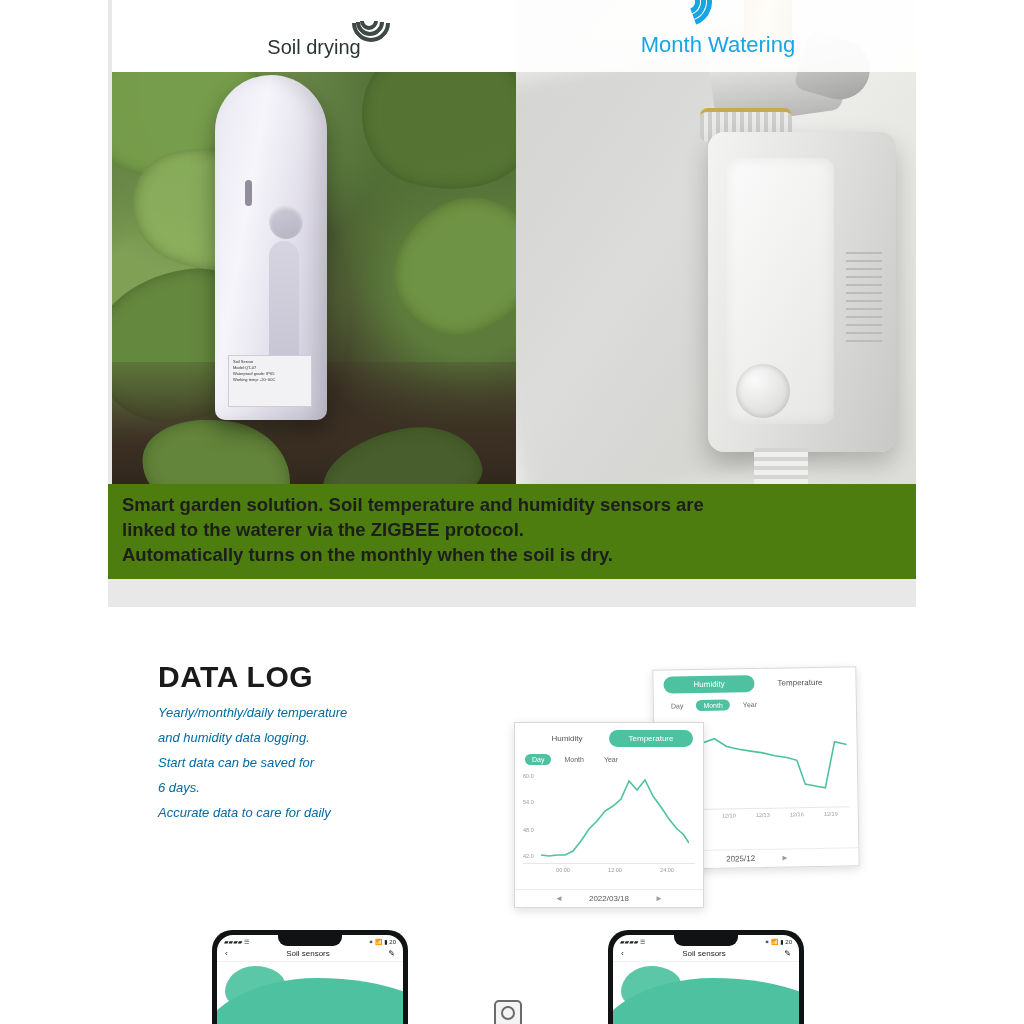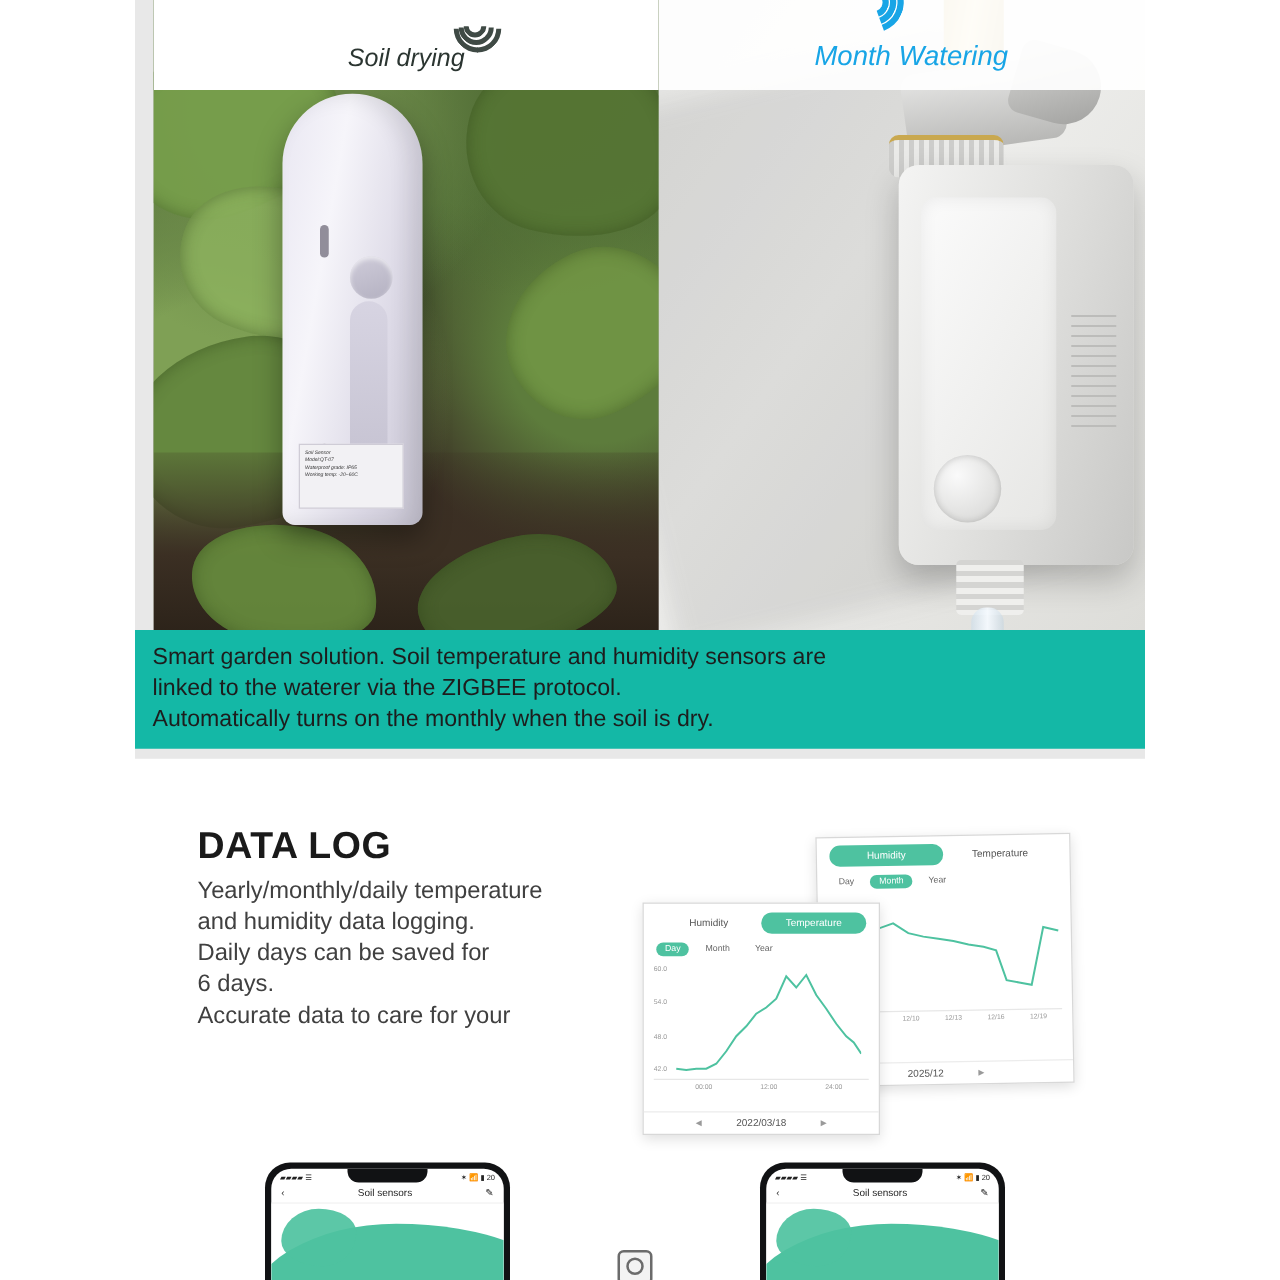--- a/index.html
+++ b/index.html
@@ -25,26 +25,25 @@
     left: 108px;
     top: 0;
     width: 808px;
     height: 607px;
     overflow: hidden;
     background: #e8e8e8;
   }
 
   .hero-photos {
     position: absolute;
-    left: 15px;
+    left: 4px;
     top: 0;
     width: 808px;
     height: 500px;
     display: flex;
-    font-style: italic;
   }
 
   
   .photo-left {
     position: relative;
     width: 404px;
     height: 512px;
     overflow: hidden;
     background:
       radial-gradient(circle at 25% 18%, #6d8a4a 0 14%, rgba(109,138,74,0) 36%),
@@ -270,26 +269,27 @@
     left: 0; top: 32px;
     width: 404px;
     text-align: center;
     font-size: 22px;
     color: #18a5e6;
   }
 
   .hero-caption {
     position: absolute;
     left: 0;
-    top: 504px;
+    top: 484px;
     width: 808px;
     height: 95px;
-    background: #14b8a6;
+    background: #4d7c0f;
     padding: 8px 14px 0 14px;
     box-sizing: border-box;
+    font-weight: bold;
   }
   .hero-caption p {
     margin: 0;
     font-size: 18.5px;
     line-height: 25px;
     color: #1d1d1d;
   }
 
   
   .datalog-text {
@@ -299,23 +299,24 @@
     width: 420px;
   }
   .datalog-title {
     font-size: 30px;
     color: #1a1a1a;
     margin: 0 0 6px 0;
     letter-spacing: .5px;
   }
   .datalog-body {
     margin: 0;
-    font-size: 19px;
+    font-size: 13px;
     line-height: 25px;
-    color: #404040;
+    color: #0369a1;
+    font-style: italic;
   }
 
   
   .chart-card {
     position: absolute;
     background: #ffffff;
     border: 1px solid #d8d8d8;
     box-shadow: 0 3px 10px rgba(0,0,0,0.13);
     box-sizing: border-box;
   }
@@ -556,23 +557,23 @@
       <p>Smart garden solution. Soil temperature and humidity sensors are</p>
       <p>linked to the waterer via the ZIGBEE protocol.</p>
       <p>Automatically turns on the monthly when the soil is dry.</p>
     </div>
   </div>
 
   <div class="datalog-text">
     <h2 class="datalog-title">DATA LOG</h2>
     <p class="datalog-body">Yearly/monthly/daily temperature</p>
     <p class="datalog-body">and humidity data logging.</p>
-    <p class="datalog-body">Daily days can be saved for</p>
+    <p class="datalog-body">Start data can be saved for</p>
     <p class="datalog-body">6 days.</p>
-    <p class="datalog-body">Accurate data to care for your</p>
+    <p class="datalog-body">Accurate data to care for daily</p>
   </div>
 
   <div class="chart-card card-back">
     <div class="seg" style="padding:6px 10px 0 10px;">
       <div class="seg-tab active">Humidity</div>
       <div class="seg-tab">Temperature</div>
     </div>
     <div class="pill-row">
       <div class="pill">Day</div>
       <div class="pill active">Month</div>

